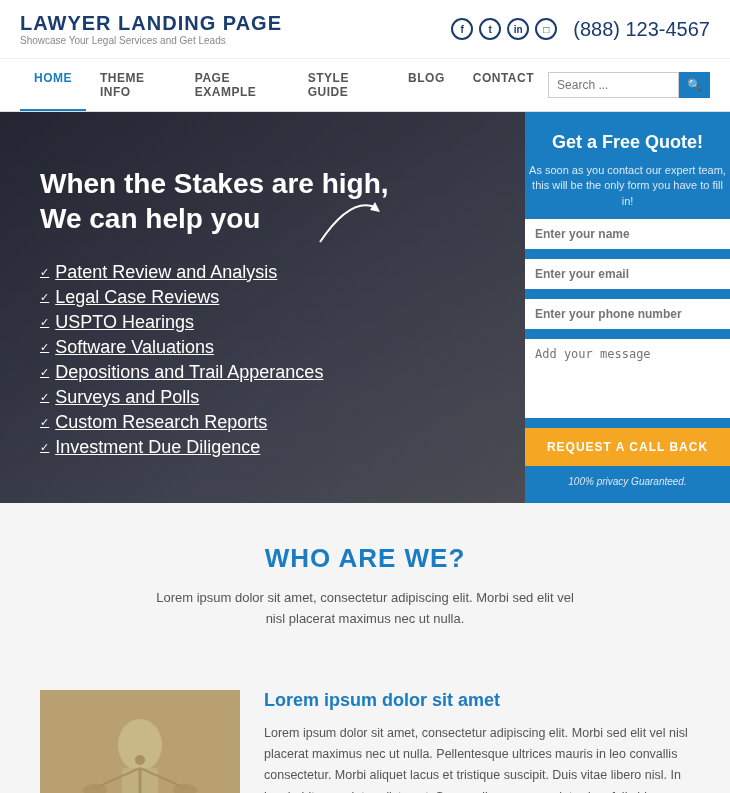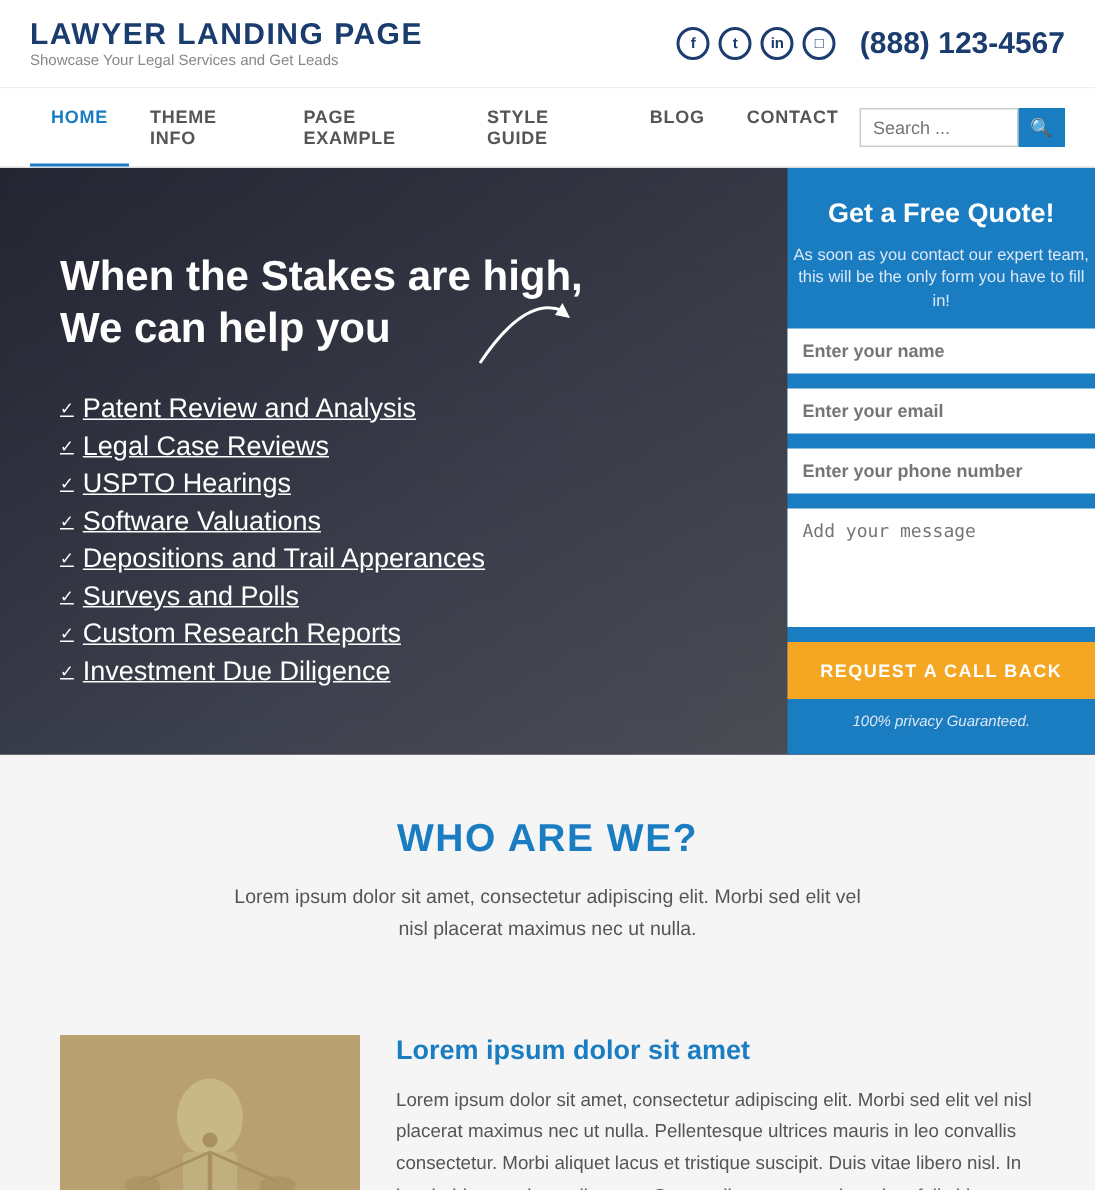--- a/index.html
+++ b/index.html
@@ -6,29 +6,29 @@
     body { font-family: Arial, sans-serif; font-size: 14px; color: #333; width: 730px; }
 
     
     .header { display: flex; align-items: center; justify-content: space-between; padding: 12px 20px; background: #fff; border-bottom: 1px solid #eee; }
     .header-logo {}
     .header-logo .logo-title { font-size: 20px; font-weight: bold; color: #1a3c6e; letter-spacing: 1px; }
     .header-logo .logo-sub { font-size: 10px; color: #888; }
     .header-right { display: flex; align-items: center; gap: 16px; }
     .social-icons { display: flex; gap: 6px; }
     .social-icon { width: 22px; height: 22px; border: 2px solid #1a3c6e; border-radius: 50%; display: flex; align-items: center; justify-content: center; font-size: 10px; color: #1a3c6e; font-weight: bold; }
-    .phone-number { font-size: 20px; font-weight: bold; color: #1a3c6e; }
+    .phone-number { font-size: 20px; font-weight: normal; color: #1a3c6e; }
 
     
     .nav { display: flex; align-items: center; justify-content: space-between; padding: 0 20px; background: #fff; border-bottom: 1px solid #ddd; }
     .nav-links { display: flex; gap: 0; }
     .nav-link { padding: 12px 14px; font-size: 12px; font-weight: bold; color: #555; text-decoration: none; text-transform: uppercase; letter-spacing: 0.5px; cursor: pointer; }
     .nav-link.active { color: #1a7cc1; border-bottom: 2px solid #1a7cc1; }
     .search-bar { display: flex; align-items: center; }
-    .search-input { border: 1px solid #ccc; padding: 5px 8px; font-size: 12px; width: 106px; color: #aaa; }
+    .search-input { border: 1px solid #ccc; padding: 5px 8px; font-size: 12px; width: 131px; color: #aaa; }
     .search-btn { background: #1a7cc1; border: none; color: #fff; padding: 6px 8px; cursor: pointer; font-size: 12px; }
 
     
     .hero { position: relative; min-height: 390px; background: linear-gradient(rgba(30,30,40,0.55), rgba(30,30,40,0.55)), #444; display: flex; align-items: stretch; overflow: hidden; }
     .hero-bg { position: absolute; inset: 0; background: linear-gradient(135deg, #2a2a3a 0%, #555 60%, #888 100%); z-index: 0; }
     .hero-content { position: relative; z-index: 1; flex: 1; padding: 40px 20px 30px 40px; color: #fff; display: flex; flex-direction: column; justify-content: center; max-width: 420px; }
     .hero-title { font-size: 28px; font-weight: bold; color: #fff; line-height: 1.25; margin-bottom: 16px; }
     .hero-checklist { list-style: none; margin-top: 8px; }
     .hero-checklist li { font-size: 18px; color: #fff; padding: 2px 0; display: flex; align-items: center; gap: 6px; text-decoration: underline; }
     .hero-checklist li::before { content: '✓'; color: #fff; font-size: 11px; }

